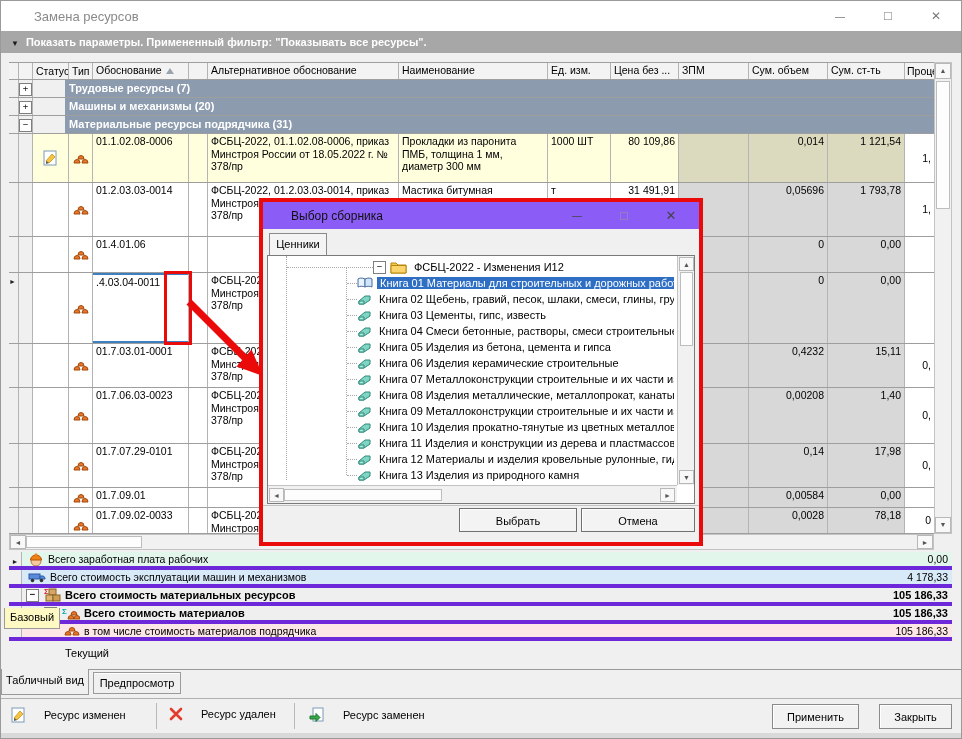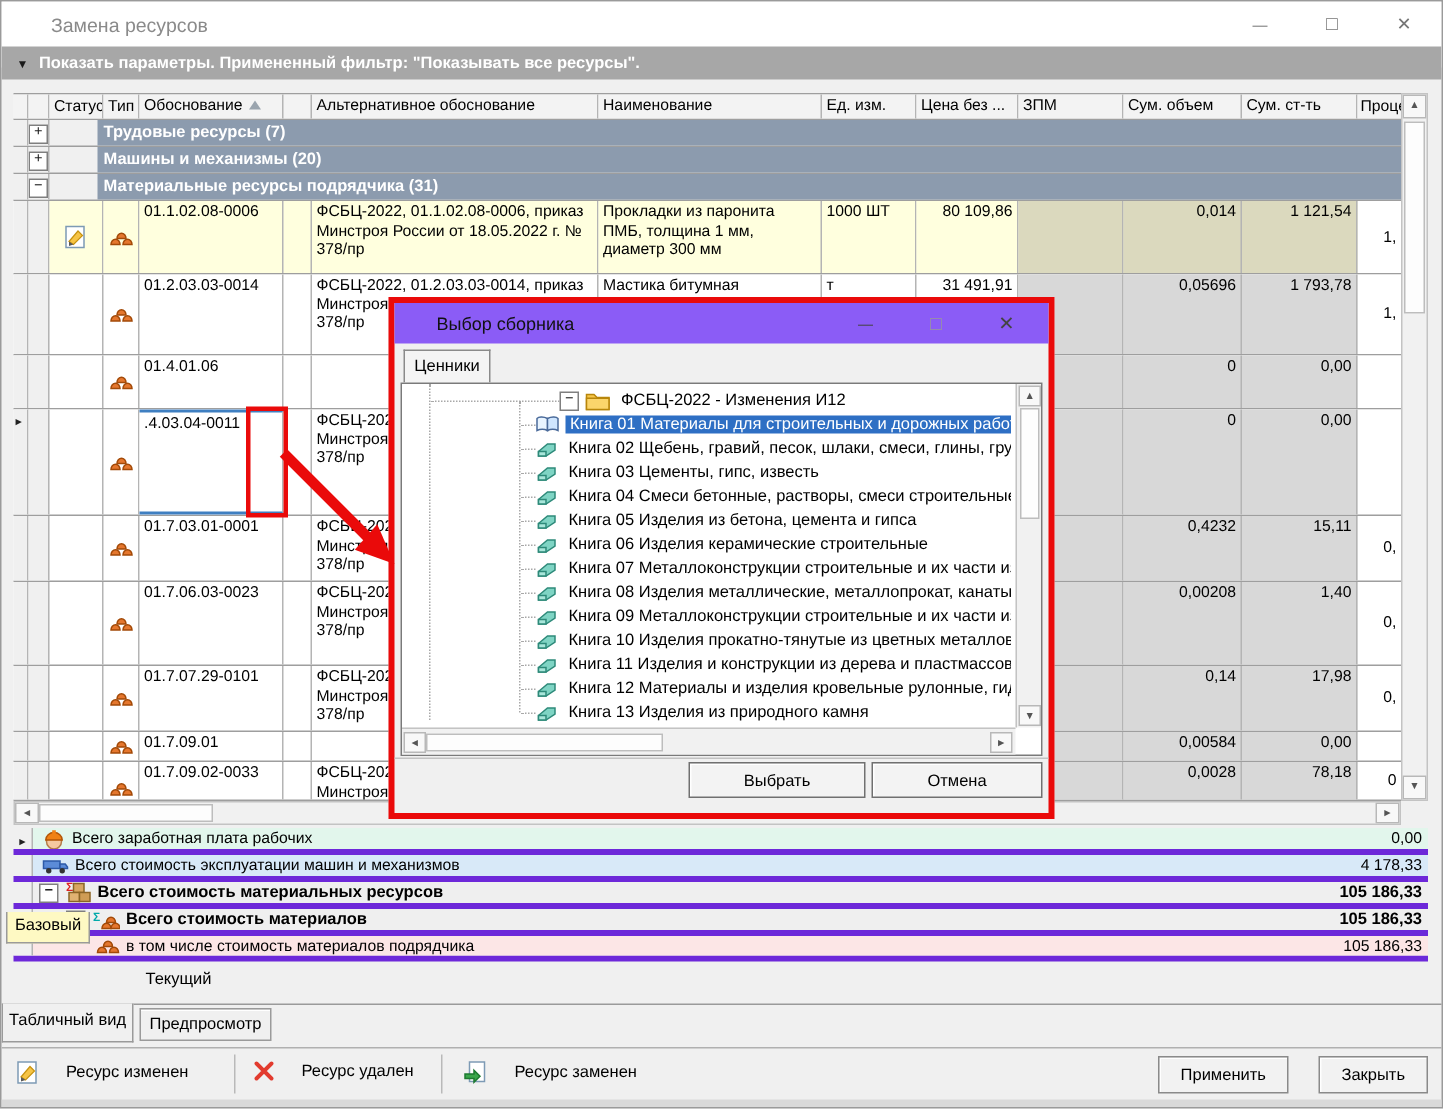--- a/index.html
+++ b/index.html
@@ -60,21 +60,21 @@
     font-size:10.5px;align-items:stretch;}
   .scm{width:12px;background:#f0f0f0;border-right:1px solid #b4b4b4;display:flex;align-items:center;justify-content:center;}
   .sband{flex:1;display:flex;align-items:center;padding-left:4px;overflow:hidden;}
   .sval{margin-left:auto;padding-right:4px;}
   .bg-green{background:#e2f6ec;} .bg-blue{background:#d8e9f8;} .bg-gray{background:#efefef;} .bg-pink{background:#fce6e6;}
   .sbold{font-weight:bold;font-size:11px;}
   .sicon{display:inline-flex;margin:0 4px 0 2px;}
   
   .basetab-active{position:absolute;left:3px;top:607px;width:56px;height:21px;background:#fef9c3;border:1px solid #9a9a9a;
     border-top:none;box-sizing:border-box;font-size:11px;text-align:center;line-height:19px;}
-  .basetab2{position:absolute;left:64px;top:646px;font-size:11px;margin-left:32px;}
+  .basetab2{position:absolute;left:64px;top:646px;font-size:11px;}
   .viewtabs-line{position:absolute;left:0;top:668px;width:962px;height:1px;background:#9a9a9a;}
   .viewtab-active{position:absolute;left:0;top:668px;width:88px;height:26px;background:#f0f0f0;border:1px solid #9a9a9a;
     border-top:none;box-sizing:border-box;font-size:11px;text-align:center;line-height:23px;}
   .viewtab{position:absolute;left:92px;top:671px;width:88px;height:22px;background:#f0f0f0;border:1px solid #9a9a9a;
     box-sizing:border-box;font-size:11px;text-align:center;line-height:20px;box-shadow:inset 0 1px 0 #fff;}
   .legend-line{position:absolute;left:0;top:697px;width:962px;height:1px;background:#b0b0b0;}
   .legend-item{position:absolute;top:706px;display:flex;align-items:center;font-size:11px;}
   .legend-sep{position:absolute;top:702px;width:1px;height:26px;background:#b9b9b9;}
   .btn{position:absolute;background:#f2f2f2;border:1px solid #8a8a8a;box-sizing:border-box;font-size:11px;
     text-align:center;box-shadow:inset 1px 1px 0 #fff;font-family:"Liberation Sans",sans-serif;}

